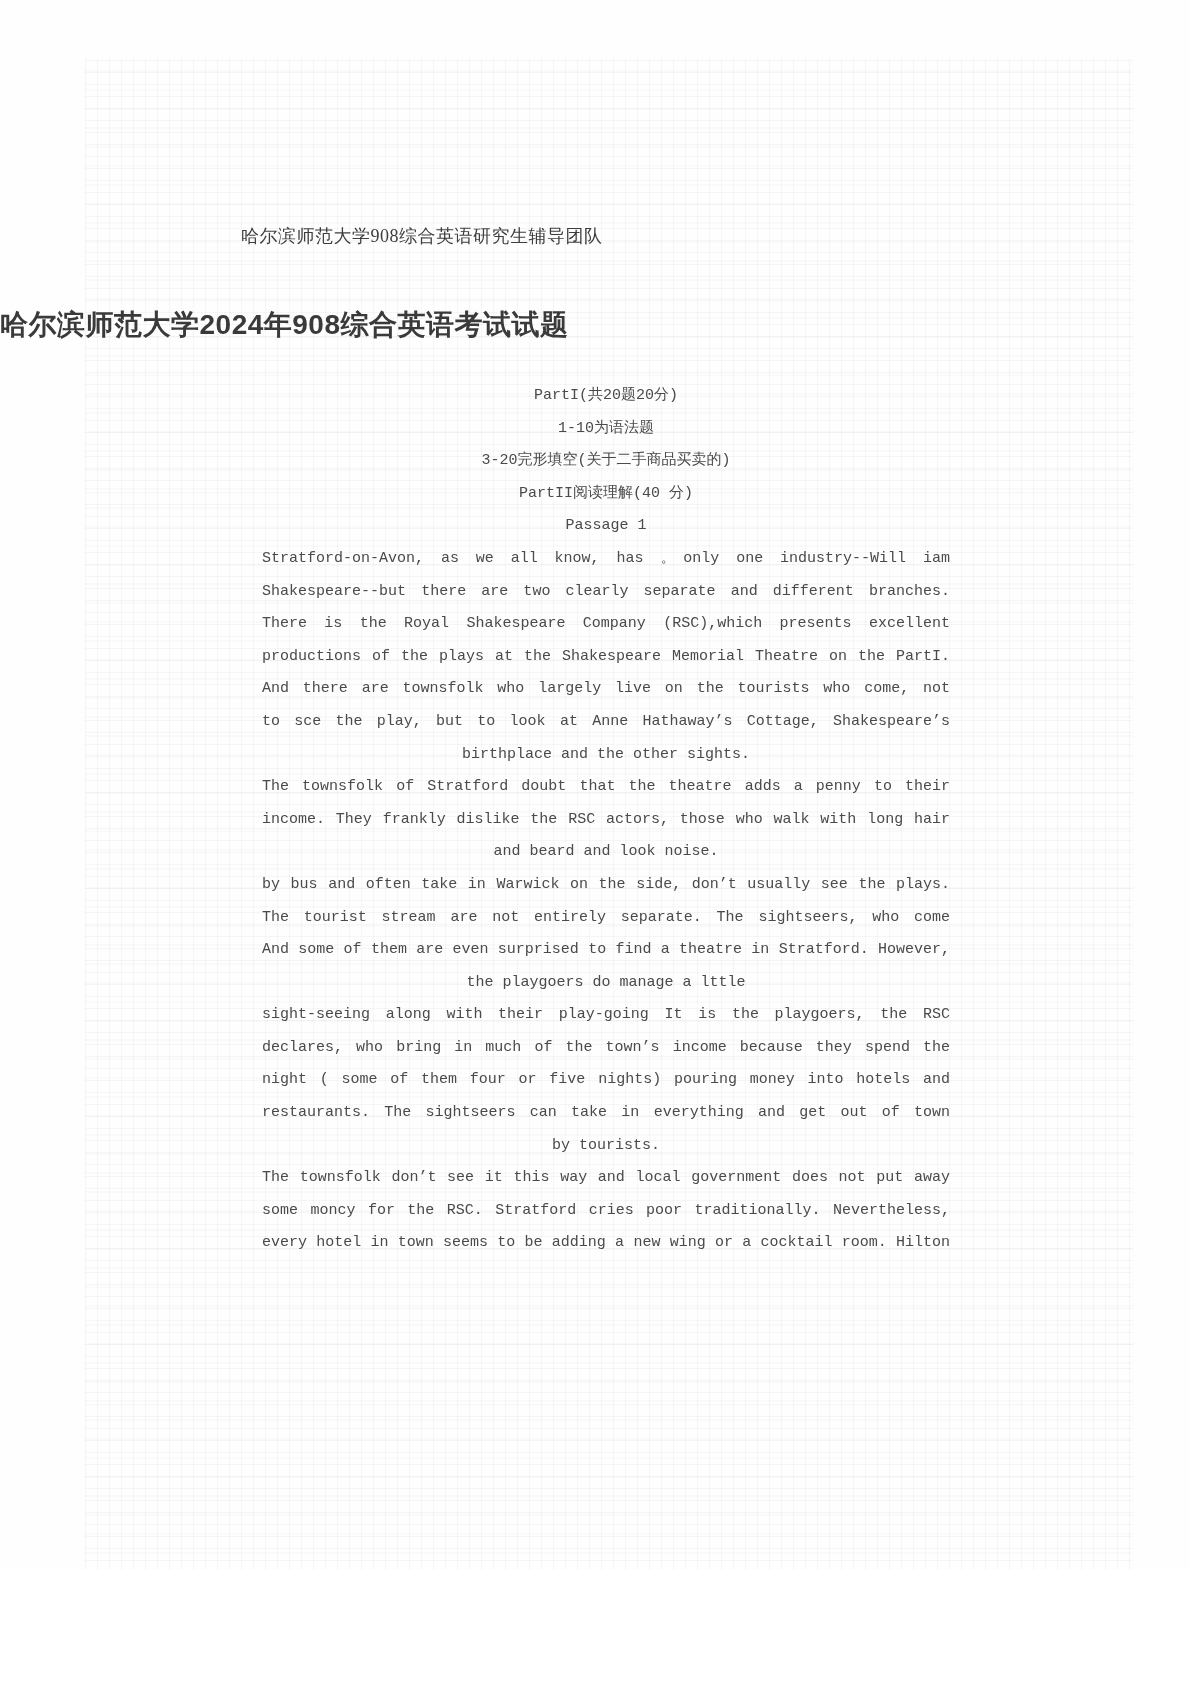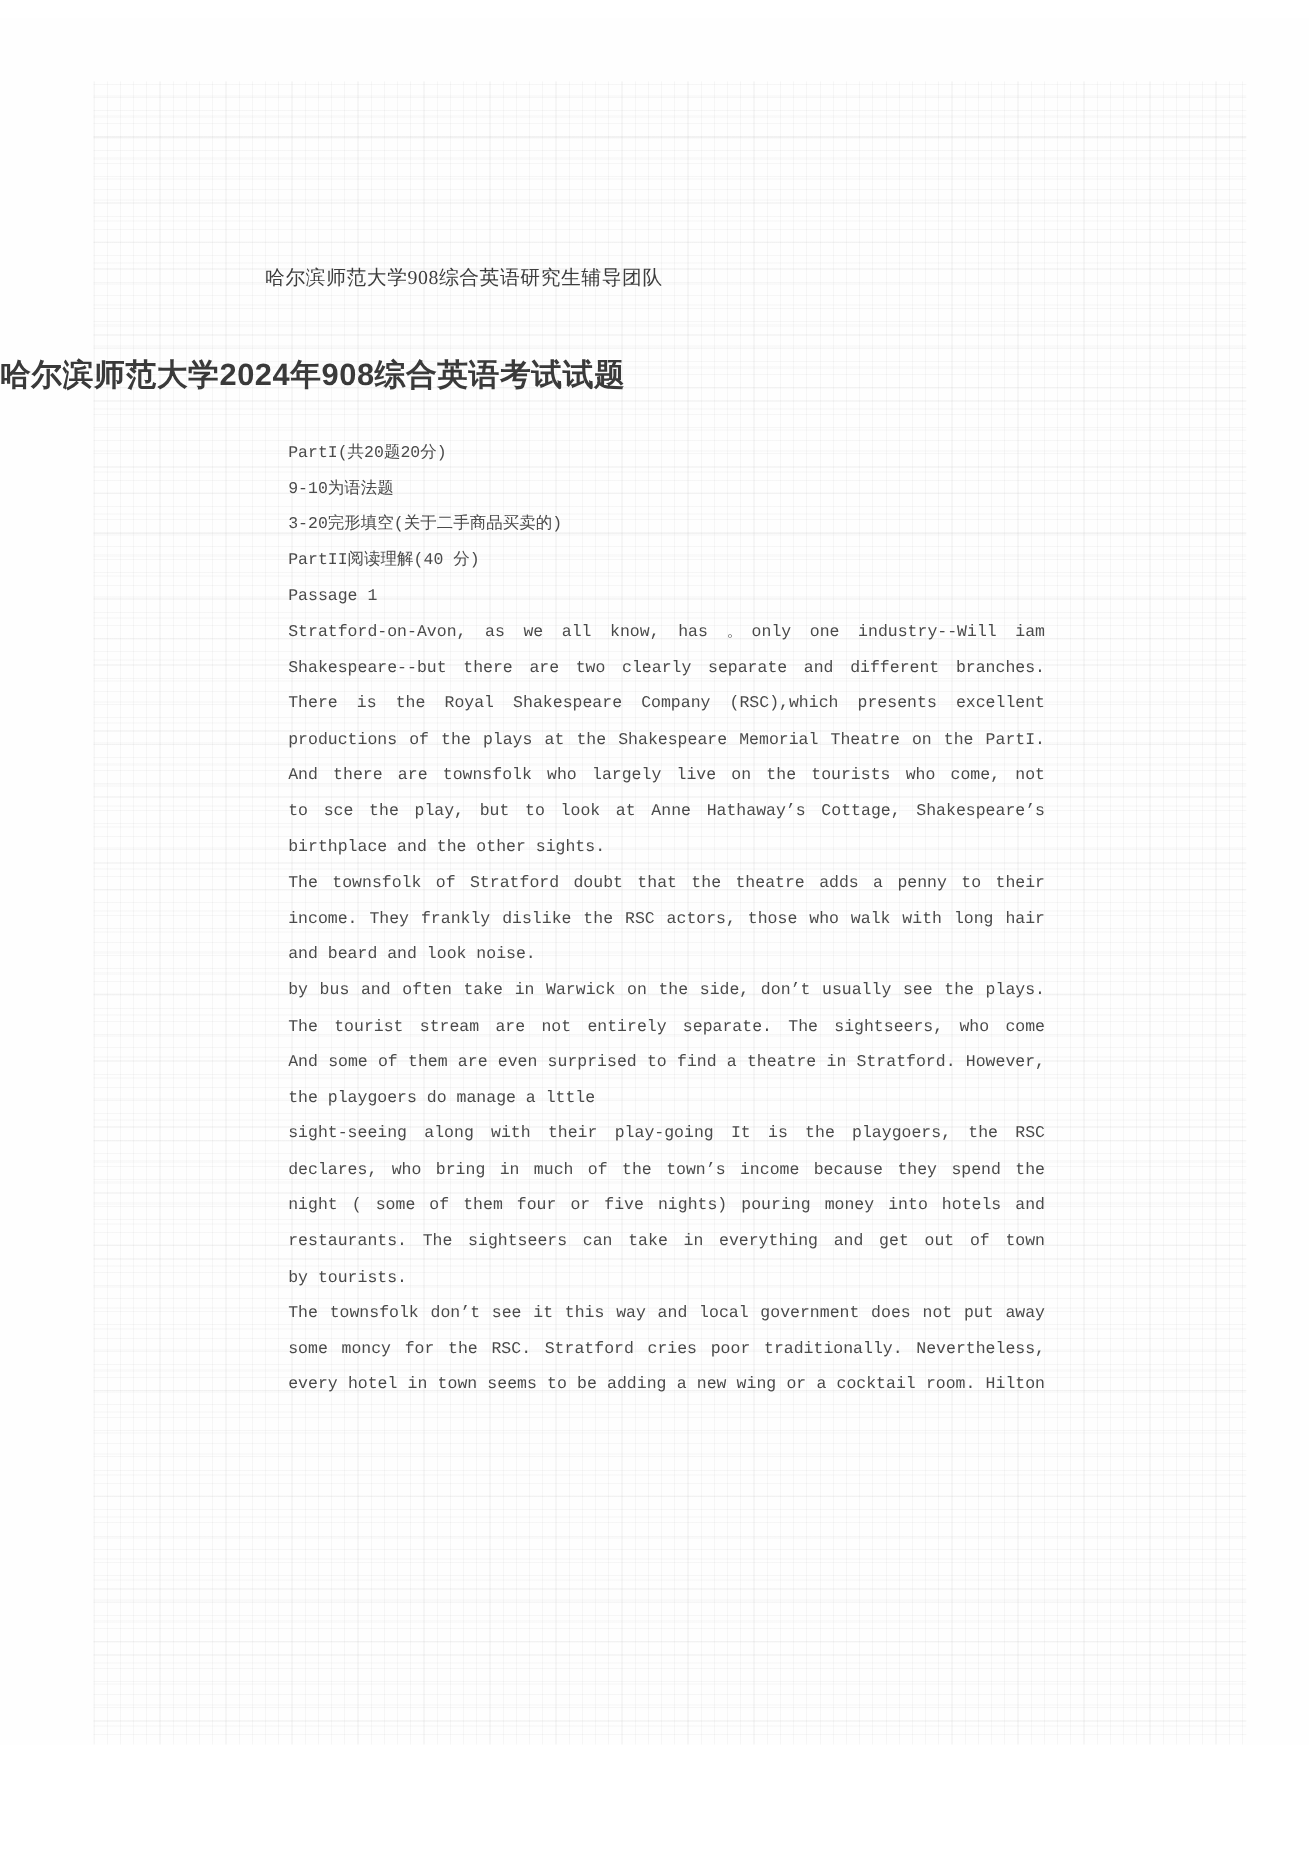--- a/index.html
+++ b/index.html
@@ -5,21 +5,21 @@
   * { margin: 0; padding: 0; box-sizing: border-box; }
   html, body { background: #ffffff; }
   body {
     width: 1190px;
     font-family: "Liberation Sans", sans-serif;
   }
   .page {
     position: relative;
     width: 1190px;
     height: 1570px;
-    margin: 16px auto;
+    margin: 0 auto;
     background: #fefefe;
     overflow: hidden;
   }
   
   .scan-noise {
     position: absolute;
     left: 85px; top: 58px;
     width: 1048px; height: 1515px;
     background-image:
       repeating-linear-gradient(0deg,  rgba(150,150,150,0.08) 0 1px, rgba(0,0,0,0) 1px 12px),
@@ -55,21 +55,21 @@
     left: 262px; top: 380px;
     width: 688px;
     font-family: "Liberation Mono", "DejaVu Sans Mono", monospace;
     font-size: 15px;
     line-height: 32.6px;
     color: #4a4a4a;
   }
   .line {
     height: 32.6px;
     overflow: hidden;
-    text-align: left;
+    text-align: center;
     white-space: normal;
   }
   .line.just {
     text-align: justify;
     text-align-last: justify;
   }
   .line.just::after {
     content: "";
     display: inline-block;
     width: 100%;
@@ -83,21 +83,21 @@
   <div class="scan-noise"></div>
 
   <div class="team-header">哈尔滨师范大学908综合英语研究生辅导团队</div>
 
   <div class="title-row">
     <span class="exam-title">哈尔滨师范大学2024年908综合英语考试试题</span>
   </div>
 
   <div class="exam-body">
       <div class="line">PartI(共20题20分)</div>
-      <div class="line">9-10为语法题</div>
+      <div class="line">1-10为语法题</div>
       <div class="line">3-20完形填空(关于二手商品买卖的)</div>
       <div class="line">PartII阅读理解(40 分)</div>
       <div class="line">Passage 1</div>
       <div class="line just">Stratford-on-Avon, as we all know, has 。only one industry--Will iam</div>
       <div class="line just">Shakespeare--but there are two clearly separate and different branches.</div>
       <div class="line just">There is the Royal Shakespeare Company (RSC),which presents excellent</div>
       <div class="line just">productions of the plays at the Shakespeare Memorial Theatre on the PartI.</div>
       <div class="line just">And there are townsfolk who largely live on the tourists who come, not</div>
       <div class="line just">to sce the play, but to look at Anne Hathaway’s Cottage, Shakespeare’s</div>
       <div class="line">birthplace and the other sights.</div>

